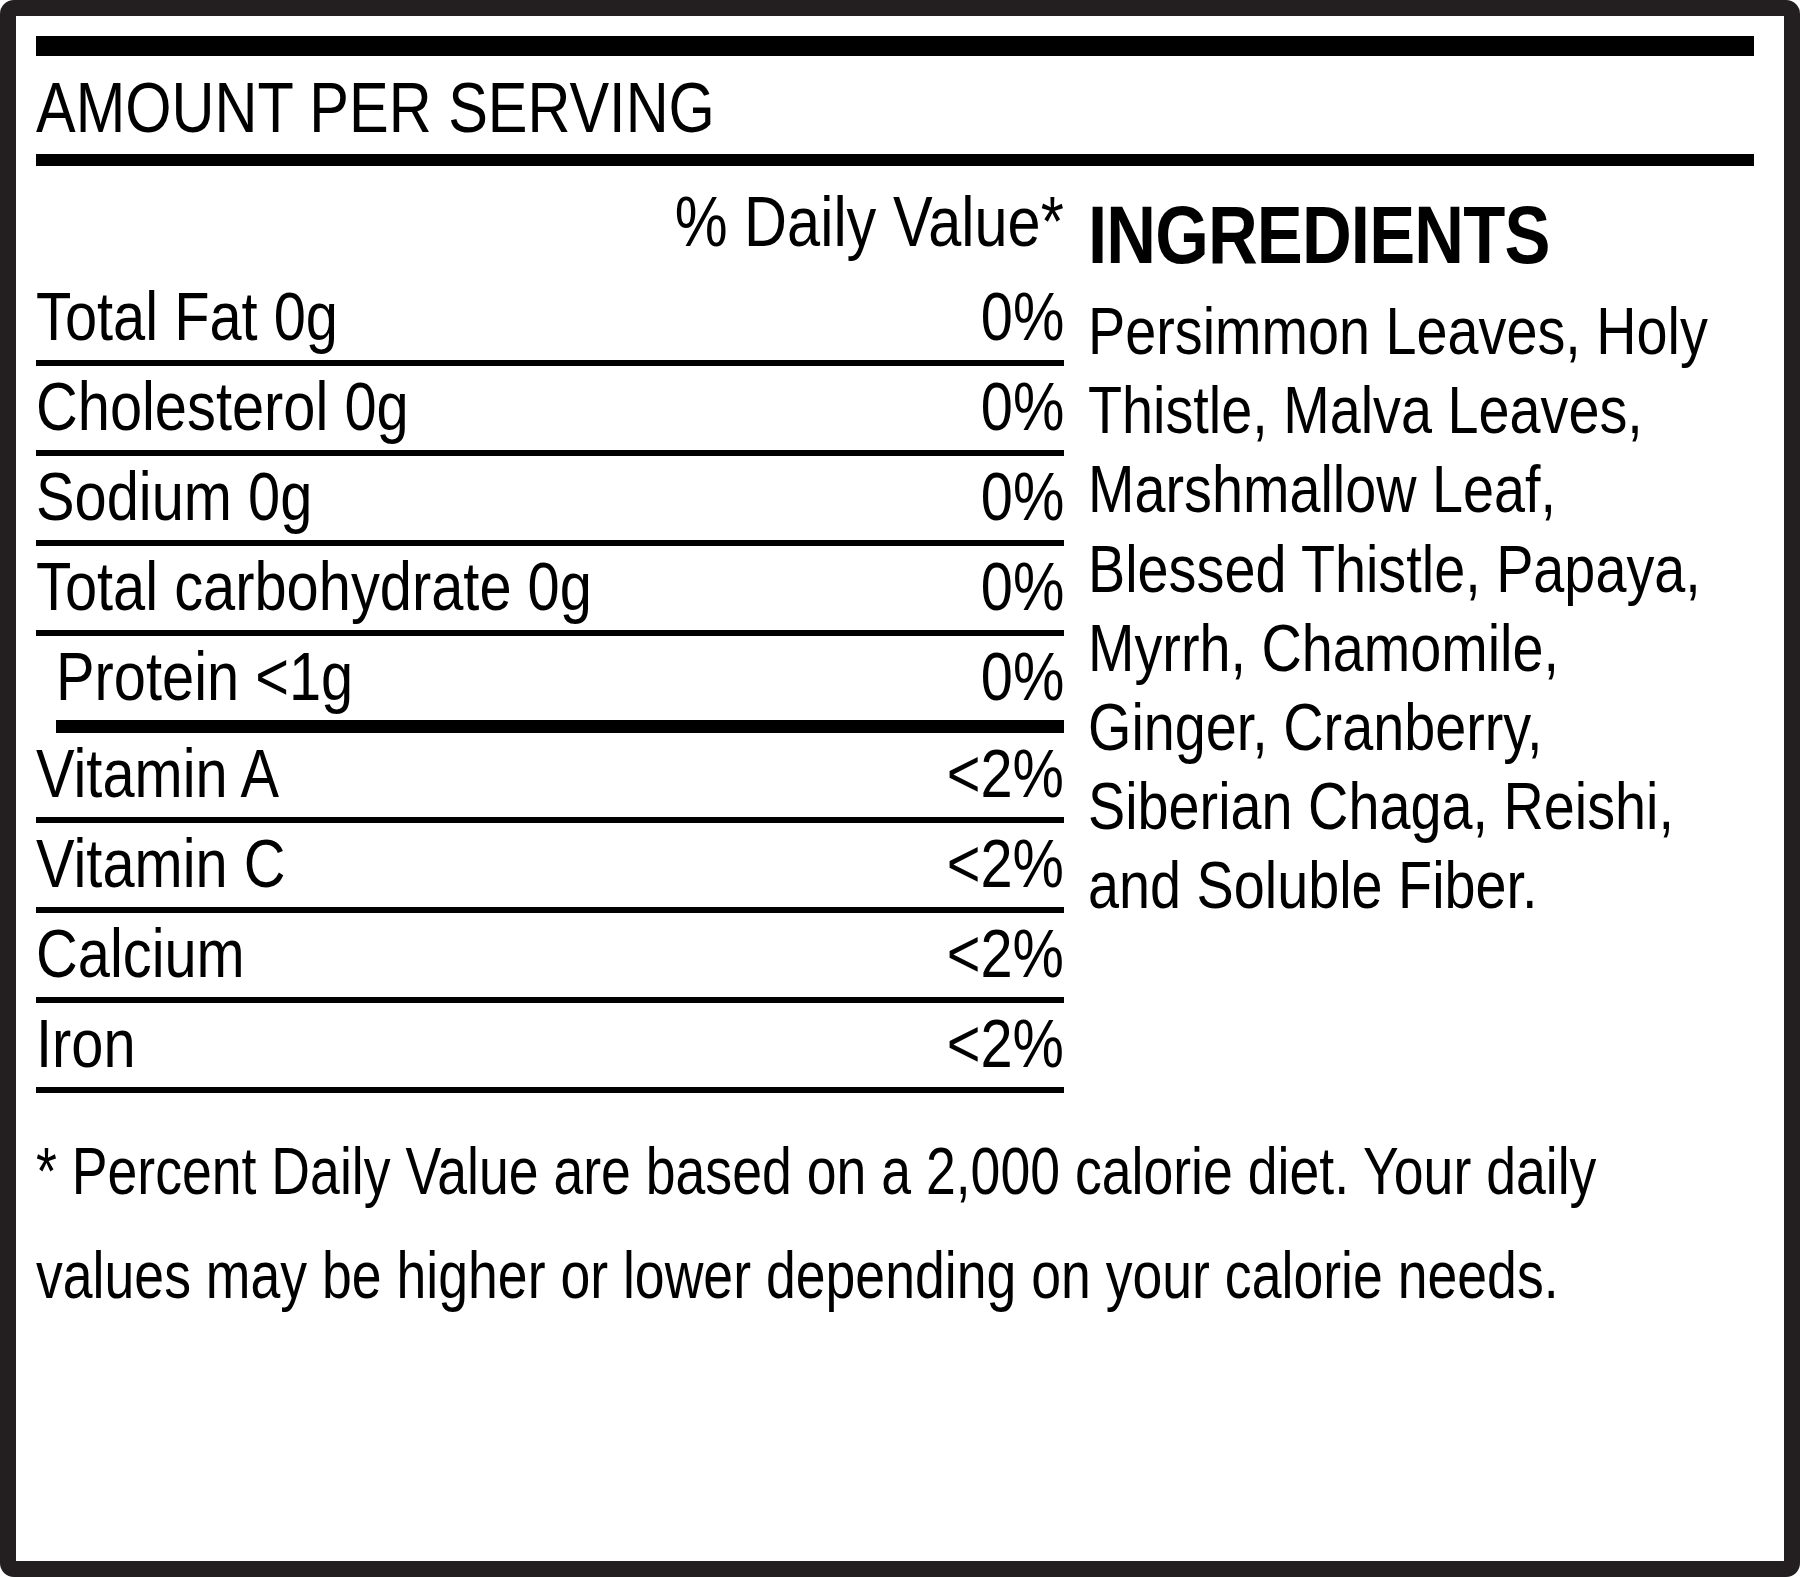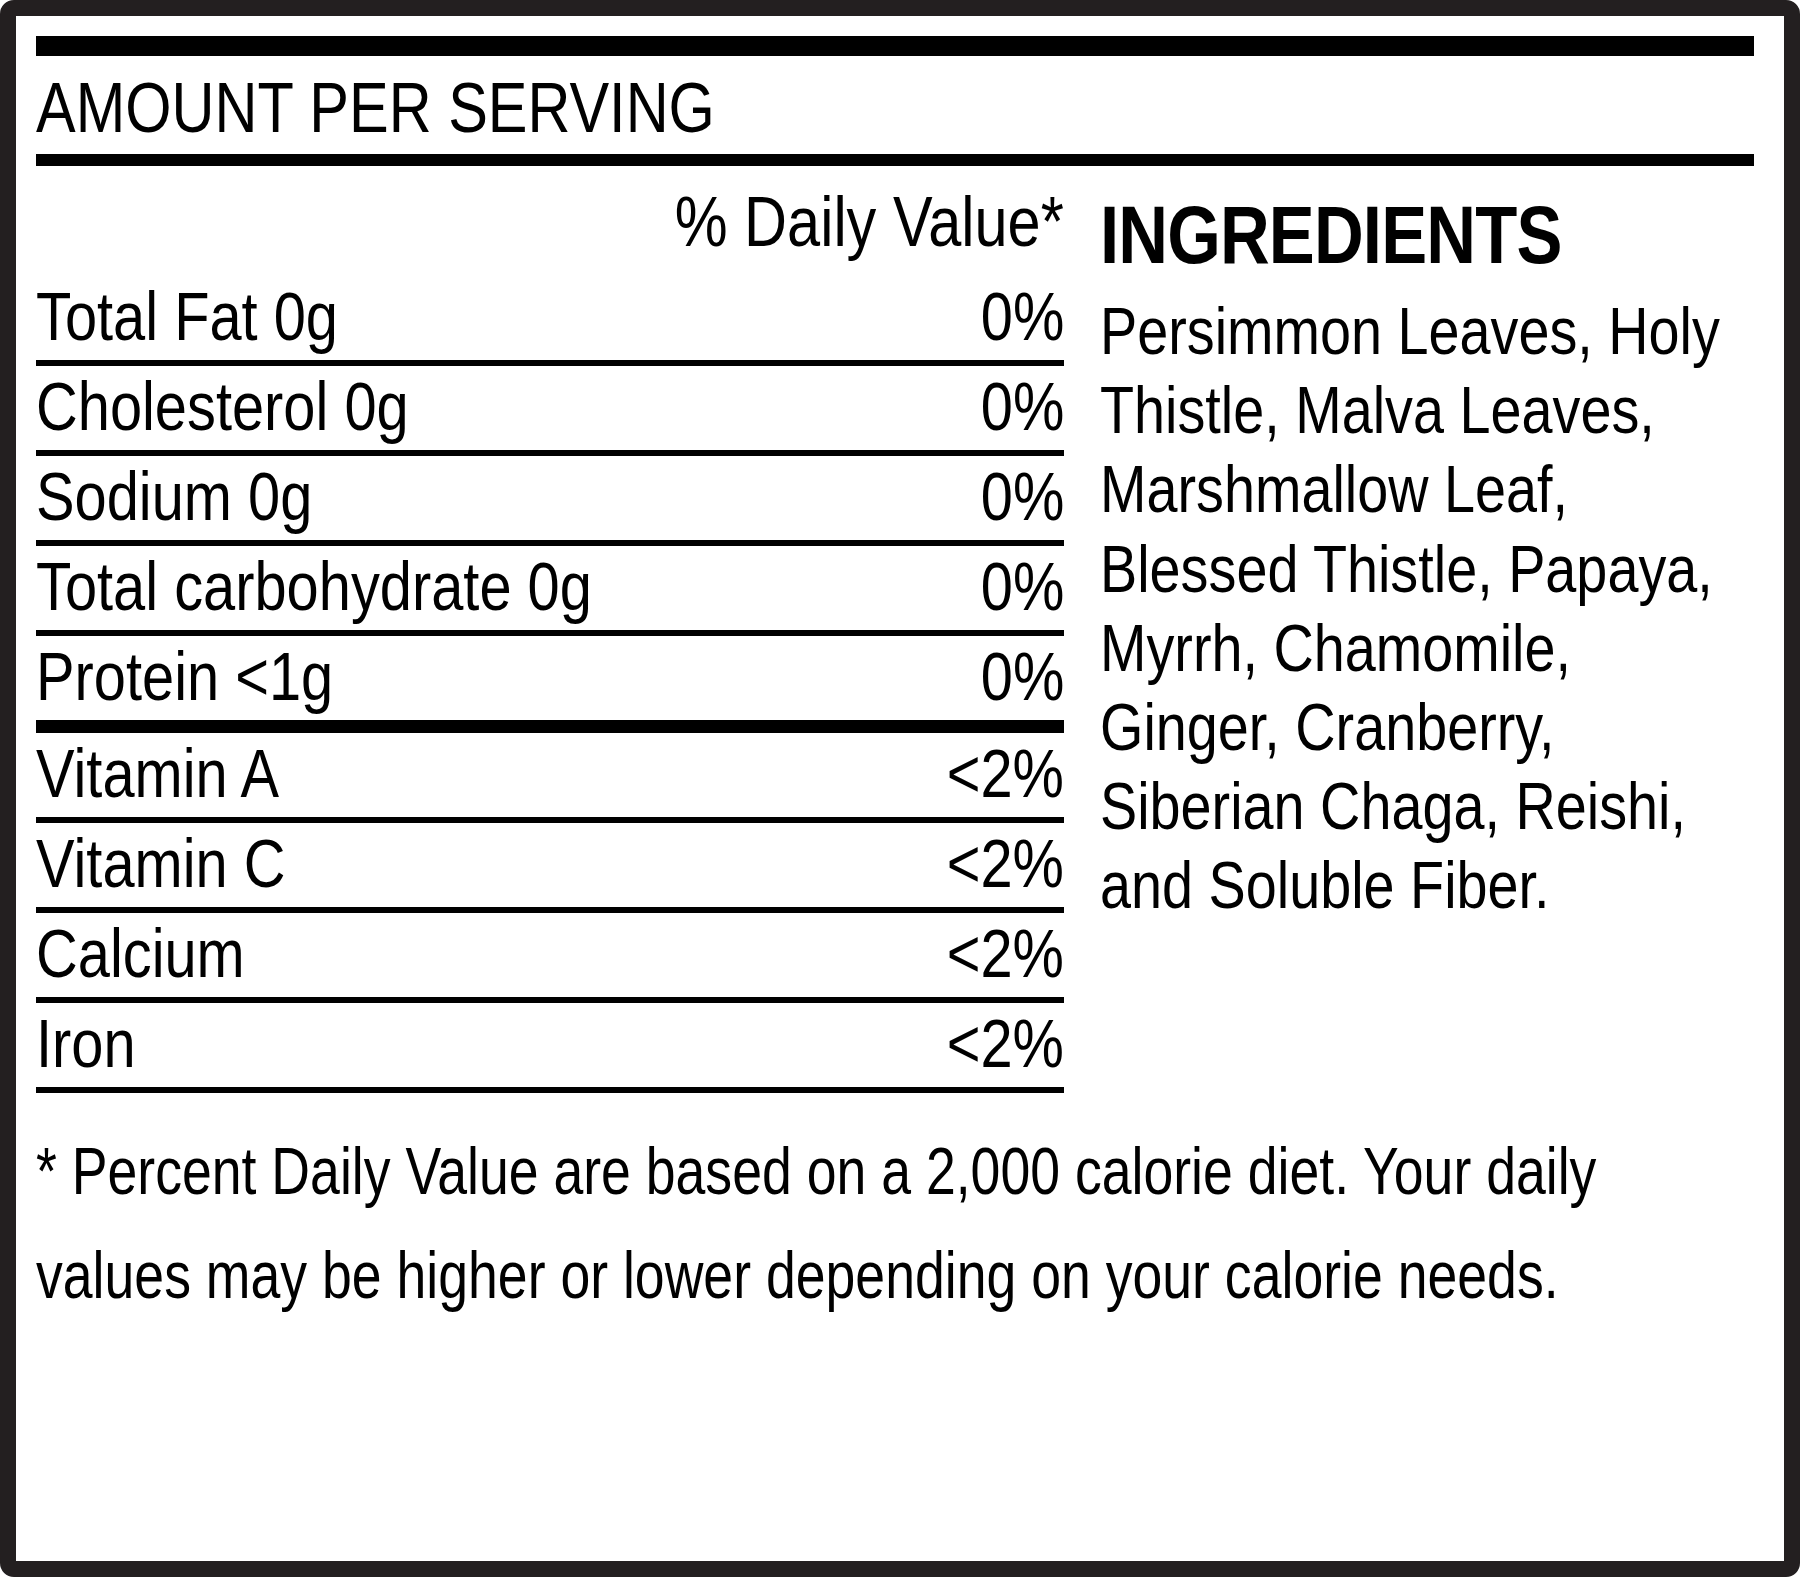--- a/index.html
+++ b/index.html
@@ -71,23 +71,23 @@
   }
   .row {
     display: flex;
     justify-content: space-between;
     align-items: flex-start;
     border-bottom: 6px solid #000000;
     padding: 6px 0 10px 0;
     font-size: 68px;
     line-height: 1.0;
   }
-  .row.thick { border-bottom-width: 13px; }
-
-  .ingredients { margin-left: 36px; width: 654px; }
+  .row.thick { border-bottom-width: 13px; margin-left: 20px; }
+
+  .ingredients { margin-left: 24px; width: 654px; }
   .ing-heading {
     font-size: 82px;
     font-weight: bold;
     margin-top: 14px;
     letter-spacing: -1px;
   }
   .ing-heading .cx { transform: scaleX(0.84); }
   .ing-text {
     margin-top: 10px;
     font-size: 66px;

